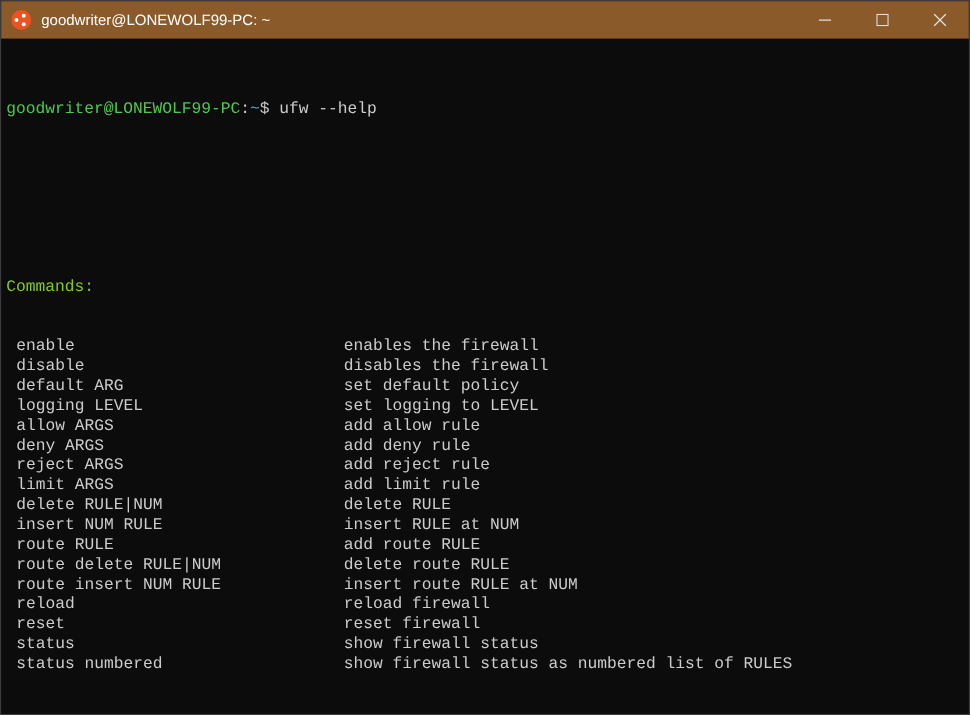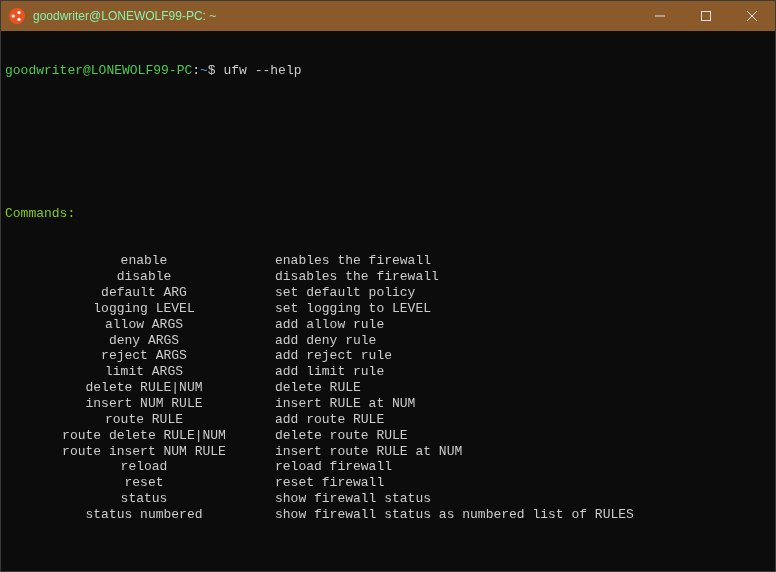--- a/index.html
+++ b/index.html
@@ -31,51 +31,51 @@
       height: 16px;
       margin-right: 8px;
       display: inline-flex;
       align-items: center;
       justify-content: center;
     }
     .titlebar-title {
       flex: 1;
       font-size: 12px;
       font-family: 'Segoe UI', Tahoma, sans-serif;
-      color: #86efac;
+      color: #ffffff;
     }
     .titlebar-controls {
       display: flex;
       height: 100%;
     }
     .titlebar-btn {
       width: 46px;
       height: 100%;
       display: flex;
       align-items: center;
       justify-content: center;
       color: #e0e0e0;
       cursor: pointer;
     }
     .terminal {
       flex: 1;
       background: #0c0c0c;
-      padding: 0 4px;
+      padding: 16px 4px;
       color: #cccccc;
       line-height: 1.22;
       overflow: hidden;
       white-space: pre;
     }
     .prompt-user { color: #4ec94e; }
     .prompt-colon { color: #cccccc; }
     .prompt-path { color: #5c9dd6; }
     .prompt-dollar { color: #cccccc; }
     .cmd-text { color: #cccccc; }
     .line { white-space: pre; }
-    .cmd-row { display: flex; text-align: center; }
+    .cmd-row { display: flex; }
     .cmd-name { display: inline-block; width: 270px; padding-left: 8px; }
     .cmd-desc { display: inline-block; }
     .section-header { color: #84cc16; }
     .blank { height: 16px; }
   </style>
 </head>
 <body>
 
 <div class="window">
   <div class="titlebar">

